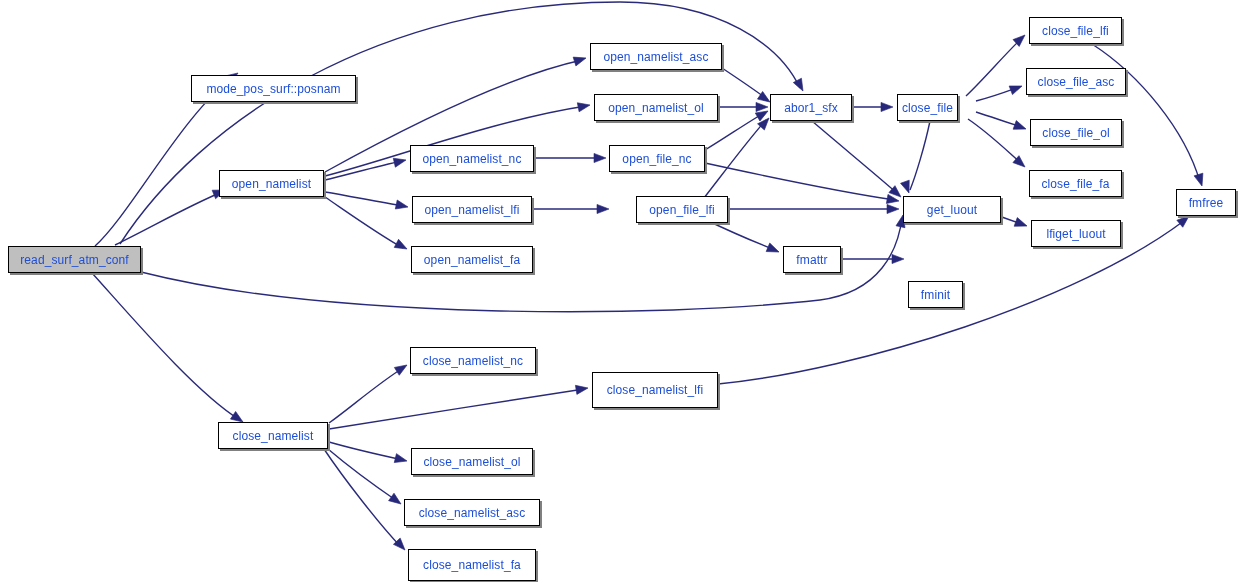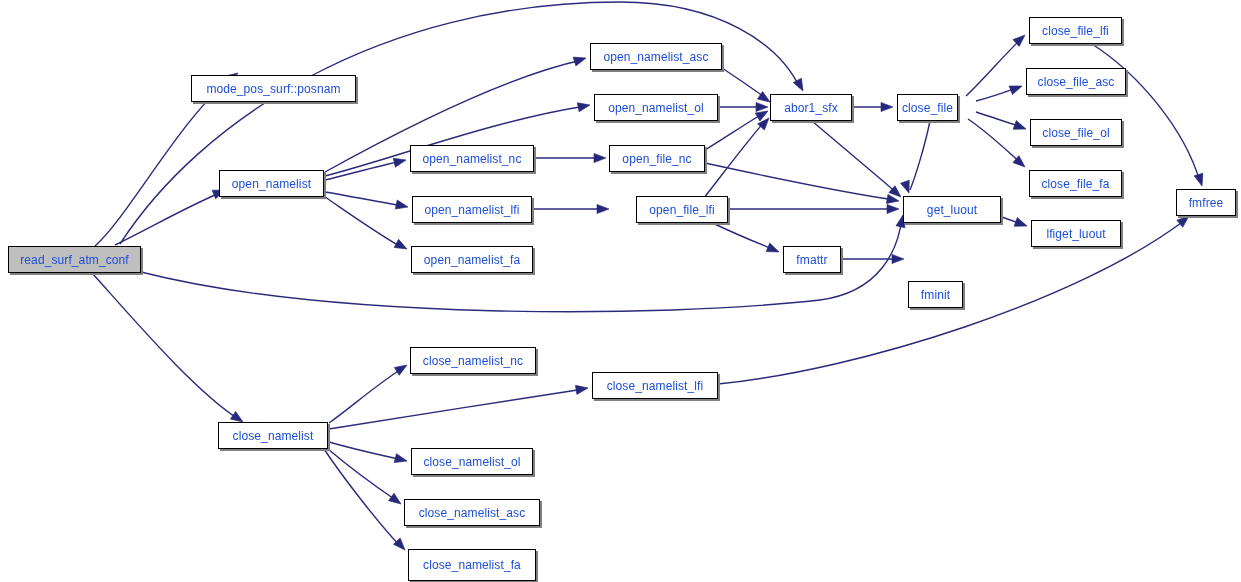--- a/index.html
+++ b/index.html
@@ -195,21 +195,21 @@
       </div>
       <div class="node" style="left: 1176px; top: 189px; width: 60px; height: 27px;">
         <span class="node-label">fmfree</span>
       </div>
       <div class="node" style="left: 218px; top: 422px; width: 110px; height: 27px;">
         <span class="node-label">close_namelist</span>
       </div>
       <div class="node" style="left: 410px; top: 347px; width: 126px; height: 27px;">
         <span class="node-label">close_namelist_nc</span>
       </div>
-      <div class="node" style="left: 592px; top: 372px; width: 126px; height: 27px;">
+      <div class="node" style="left: 592px; top: 372px; width: 126px; height: 36px;">
         <span class="node-label">close_namelist_lfi</span>
       </div>
       <div class="node" style="left: 411px; top: 448px; width: 122px; height: 27px;">
         <span class="node-label">close_namelist_ol</span>
       </div>
       <div class="node" style="left: 404px; top: 499px; width: 136px; height: 27px;">
         <span class="node-label">close_namelist_asc</span>
       </div>
       <div class="node" style="left: 408px; top: 549px; width: 128px; height: 32px;">
         <span class="node-label">close_namelist_fa</span>

